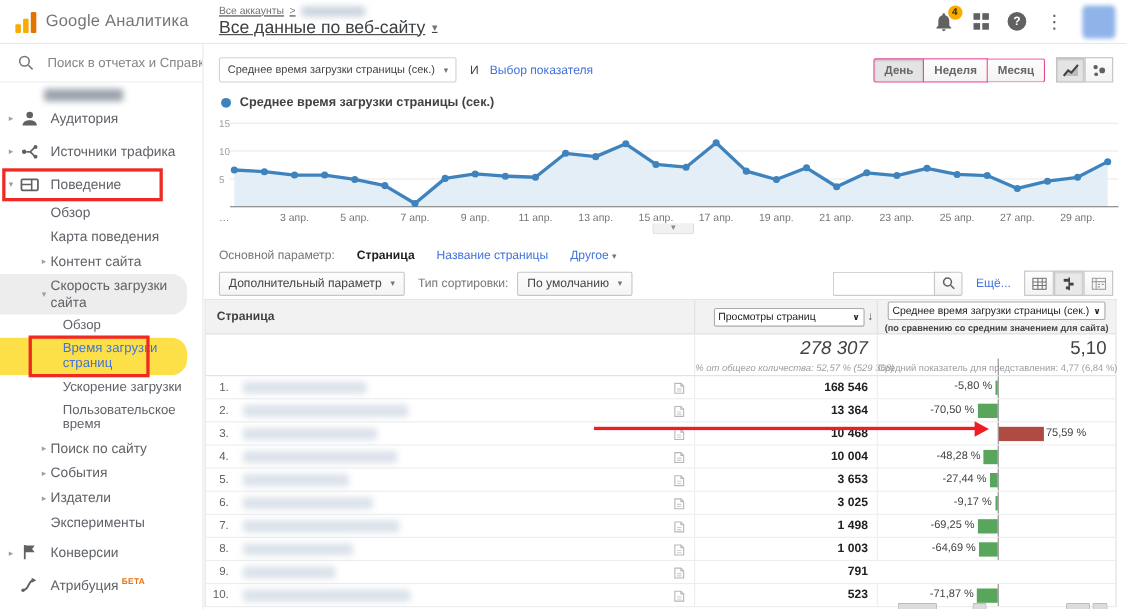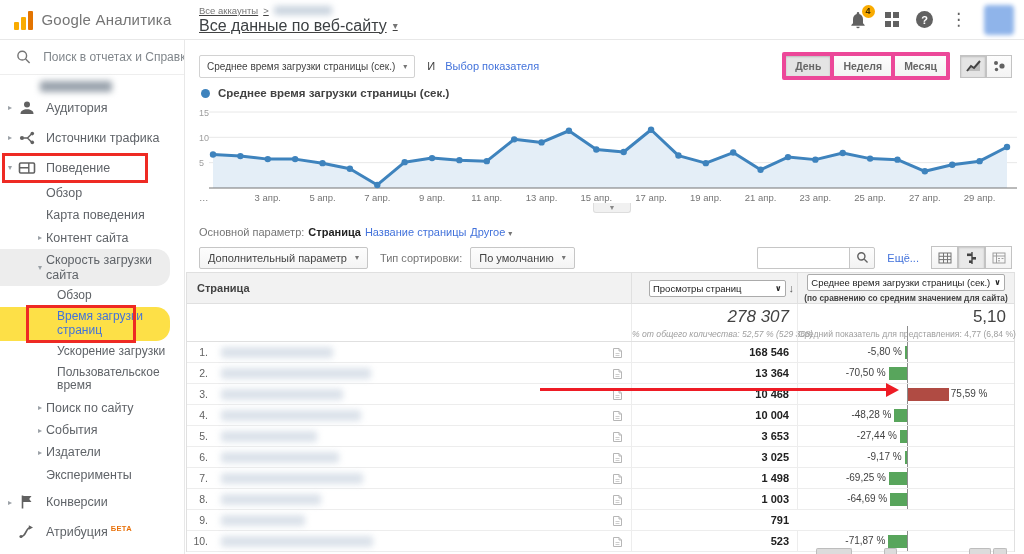--- a/index.html
+++ b/index.html
@@ -54,38 +54,38 @@
   
   .main { position:absolute; top:40px; left:185px; width:839px; bottom:0; background:#fff; }
   .metric-row { position:absolute; top:12px; left:14px; right:12px; display:flex; align-items:center; }
   .selbtn { border:1px solid #d2d2d2; background:#fff; border-radius:2px; font-size:10px;
     color:#424242; padding:5px 7px; display:flex; align-items:center; gap:8px; white-space:nowrap;}
   .selbtn .caret { font-size:8px; color:#757575; }
   .and { font-size:11px; margin:0 10px 0 12px; color:#424242; }
   .blue { color:#4272db; }
   .link { font-size:11px; cursor:pointer; }
   .gran { margin-left:auto; display:flex; }
-  .gbtn { font-size:10.5px; font-weight:bold; color:#666; border:4px solid #ec4899;
+  .gbtn { font-size:10.5px; font-weight:bold; color:#666; border:1px solid #ec4899;
     background:linear-gradient(#fdfdfd,#f3f3f3); padding:4px 9px; cursor:pointer; }
   .gbtn + .gbtn { border-left:none; }
   .gbtn:first-child { border-radius:2px 0 0 2px; }
   .gbtn:last-child { border-radius:0 2px 2px 0; }
   .gbtn.on { background:#e4e4e4; box-shadow:inset 0 1px 2px rgba(0,0,0,.18); }
   .ctoggle { display:flex; margin-left:10px; }
   .cbtn { width:26px; height:23px; border:1px solid #c3c3c3; background:linear-gradient(#fdfdfd,#f3f3f3);
     display:flex; align-items:center; justify-content:center; cursor:pointer; }
   .cbtn.on { background:#e4e4e4; box-shadow:inset 0 1px 2px rgba(0,0,0,.18); }
   .legend { position:absolute; top:47px; left:16px; display:flex; align-items:center; gap:8px;
     font-size:11.5px; font-weight:bold; color:#424242; }
   .ldot { width:9px; height:9px; border-radius:50%; background:#3e83bd; }
   .chart-wrap { position:absolute; top:62px; left:12px; width:820px; height:102px; }
   .collapse-tab { position:absolute; top:163px; left:408px; width:38px; height:10px;
     background:#f1f1f1; border:1px solid #ddd; border-top:none; border-radius:0 0 3px 3px;
     font-size:7px; color:#888; text-align:center; line-height:9px; cursor:pointer;}
-  .dim-row { position:absolute; top:186px; left:14px; display:flex; align-items:baseline; gap:4px; font-size:11px; }
+  .dim-row { position:absolute; top:186px; left:14px; display:flex; align-items:baseline; gap:20px; font-size:11px; }
   .dim-row b { color:#212121; }
   .ctrl-row { position:absolute; top:206px; left:14px; right:12px; display:flex; align-items:center; }
   .drop { border:1px solid #c6c6c6; background:linear-gradient(#fdfdfd,#f4f4f4); border-radius:2px;
     font-size:11px; color:#444; padding:4px 8px; display:flex; gap:8px; align-items:center; cursor:pointer;}
   .sort-lbl { font-size:11px; color:#757575; margin:0 8px 0 12px; }
   .srch { margin-left:auto; display:flex; align-items:center; }
   .srch input { width:108px; height:22px; border:1px solid #c6c6c6; border-right:none;
     border-radius:2px 0 0 2px; font-size:11px; padding:0 6px; outline:none; }
   .clear-ic { width:0; margin-left:-16px; color:#b5b5b5; font-size:10px; }
   .mag { width:26px; height:22px; border:1px solid #c6c6c6; background:linear-gradient(#fdfdfd,#f3f3f3);

